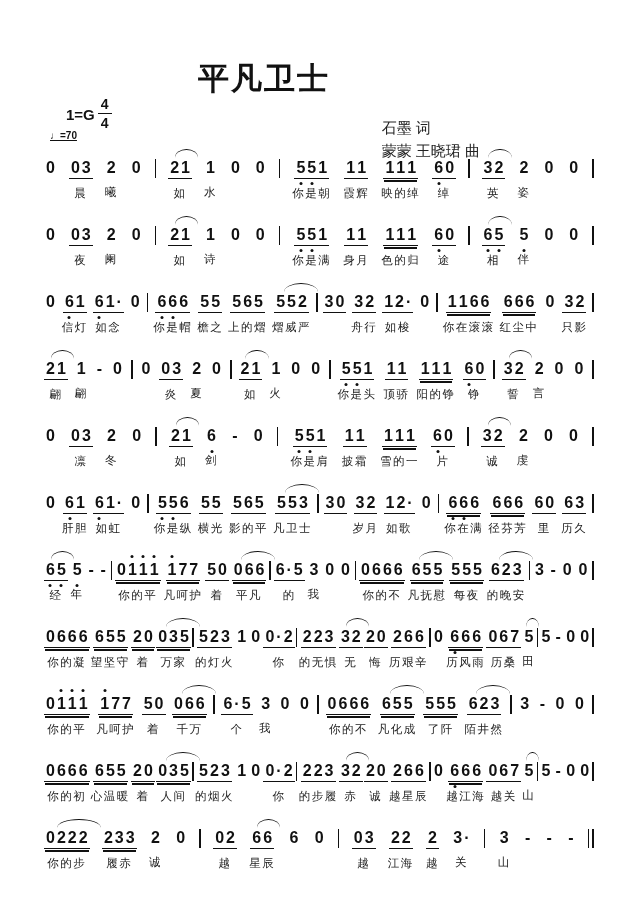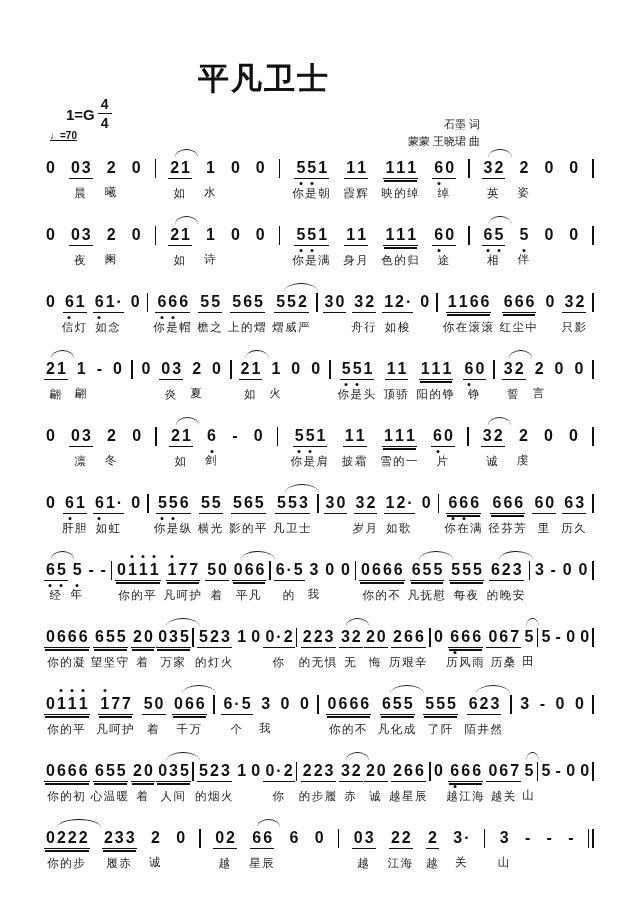--- a/index.html
+++ b/index.html
@@ -11,22 +11,22 @@
            font-size:31px; font-weight:700; letter-spacing:2px; }
 
   .keysig { position:absolute; top:97px; left:66px; font-size:15px; font-weight:700; }
   .frac { display:inline-block; vertical-align:-8px; text-align:center;
           font-size:14px; font-weight:700; line-height:1; margin-left:3px; }
   .ftop { display:block; border-bottom:1.6px solid #111; padding:0 3px 2px; }
   .fbot { display:block; padding-top:2px; }
 
   .tempo { position:absolute; top:130px; left:50px; font-size:10px; font-weight:600;text-decoration:underline; }
 
-  .credits { position:absolute; top:116px; right:48px; text-align:right;
-             font-size:11px; line-height:1.55; color:#222; }
+  .credits { position:absolute; top:116px; right:48px; 
+             font-size:15px; line-height:1.55; color:#222; }
 
   .score { position:absolute; top:158px; left:44px; width:550px; }
   .system { height:67px; }
   .row { display:flex; justify-content:space-between; align-items:flex-start; }
 
   .cell { display:flex; flex-direction:column; align-items:center; }
   .notes { position:relative; white-space:nowrap; font-weight:700; font-size:16px;
            line-height:19px; padding:0 1px 1px; }
   .u1 { border-bottom:1.6px solid #111; }
   .u2 { border-bottom:1.6px solid #111; }

